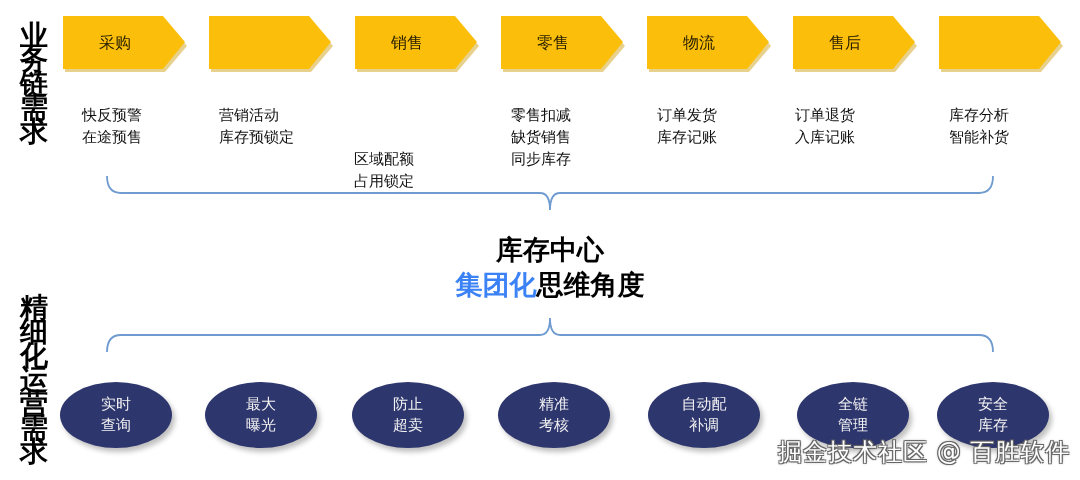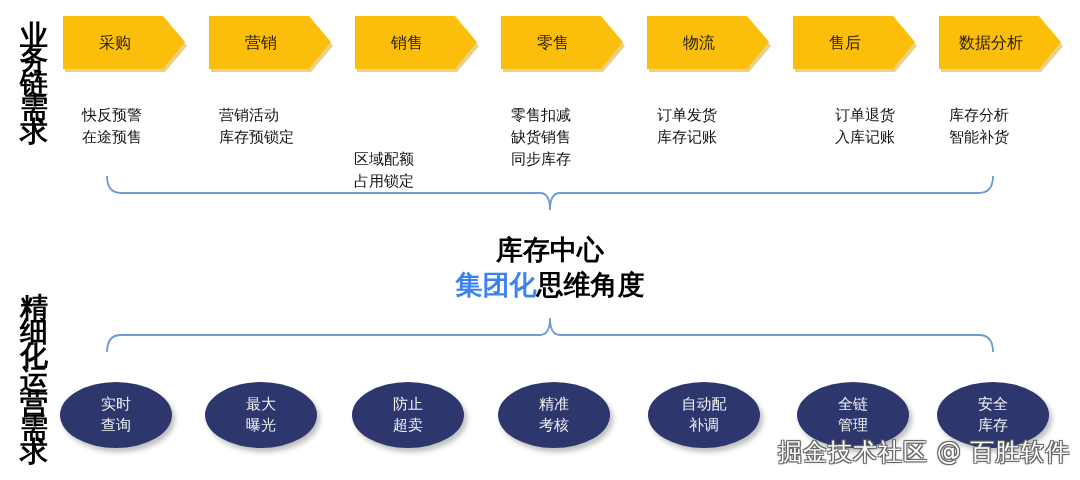--- a/index.html
+++ b/index.html
@@ -37,21 +37,20 @@
         <polygon points="2,4 102,4 124,30 102,56 2,56" fill="#c99a00" opacity="0.45"></polygon>
         <polygon points="0,0 100,0 122,26 100,53 0,53" fill="#fbbf0b"></polygon>
       </svg>
     <div class="lbl">采购</div>
   </div>
   <div class="chev" style="left:209px;">
     <svg width="124" height="56">
         <polygon points="2,4 102,4 124,30 102,56 2,56" fill="#c99a00" opacity="0.45"></polygon>
         <polygon points="0,0 100,0 122,26 100,53 0,53" fill="#fbbf0b"></polygon>
       </svg>
-    <div class="lbl">营销</div>
   </div>
   <div class="chev" style="left:355px;">
     <svg width="124" height="56">
         <polygon points="2,4 102,4 124,30 102,56 2,56" fill="#c99a00" opacity="0.45"></polygon>
         <polygon points="0,0 100,0 122,26 100,53 0,53" fill="#fbbf0b"></polygon>
       </svg>
     <div class="lbl">销售</div>
   </div>
   <div class="chev" style="left:501px;">
     <svg width="124" height="56">
@@ -72,21 +71,20 @@
         <polygon points="2,4 102,4 124,30 102,56 2,56" fill="#c99a00" opacity="0.45"></polygon>
         <polygon points="0,0 100,0 122,26 100,53 0,53" fill="#fbbf0b"></polygon>
       </svg>
     <div class="lbl">售后</div>
   </div>
   <div class="chev" style="left:939px;">
     <svg width="124" height="56">
         <polygon points="2,4 102,4 124,30 102,56 2,56" fill="#c99a00" opacity="0.45"></polygon>
         <polygon points="0,0 100,0 122,26 100,53 0,53" fill="#fbbf0b"></polygon>
       </svg>
-    <div class="lbl">数据分析</div>
   </div>
 </div>
 
 <div>
   <div class="req" style="left:82px;">
     <div>快反预警</div>
     <div>在途预售</div>
   </div>
   <div class="req" style="left:219px;">
     <div>营销活动</div>
@@ -98,21 +96,21 @@
   </div>
   <div class="req" style="left:511px;">
     <div>零售扣减</div>
     <div>缺货销售</div>
     <div>同步库存</div>
   </div>
   <div class="req" style="left:657px;">
     <div>订单发货</div>
     <div>库存记账</div>
   </div>
-  <div class="req" style="left:795px;margin-left:40px;">
+  <div class="req" style="left:795px;">
     <div>订单退货</div>
     <div>入库记账</div>
   </div>
   <div class="req" style="left:949px;">
     <div>库存分析</div>
     <div>智能补货</div>
   </div>
 </div>
 
 <svg class="bracket" width="1080" height="480">

